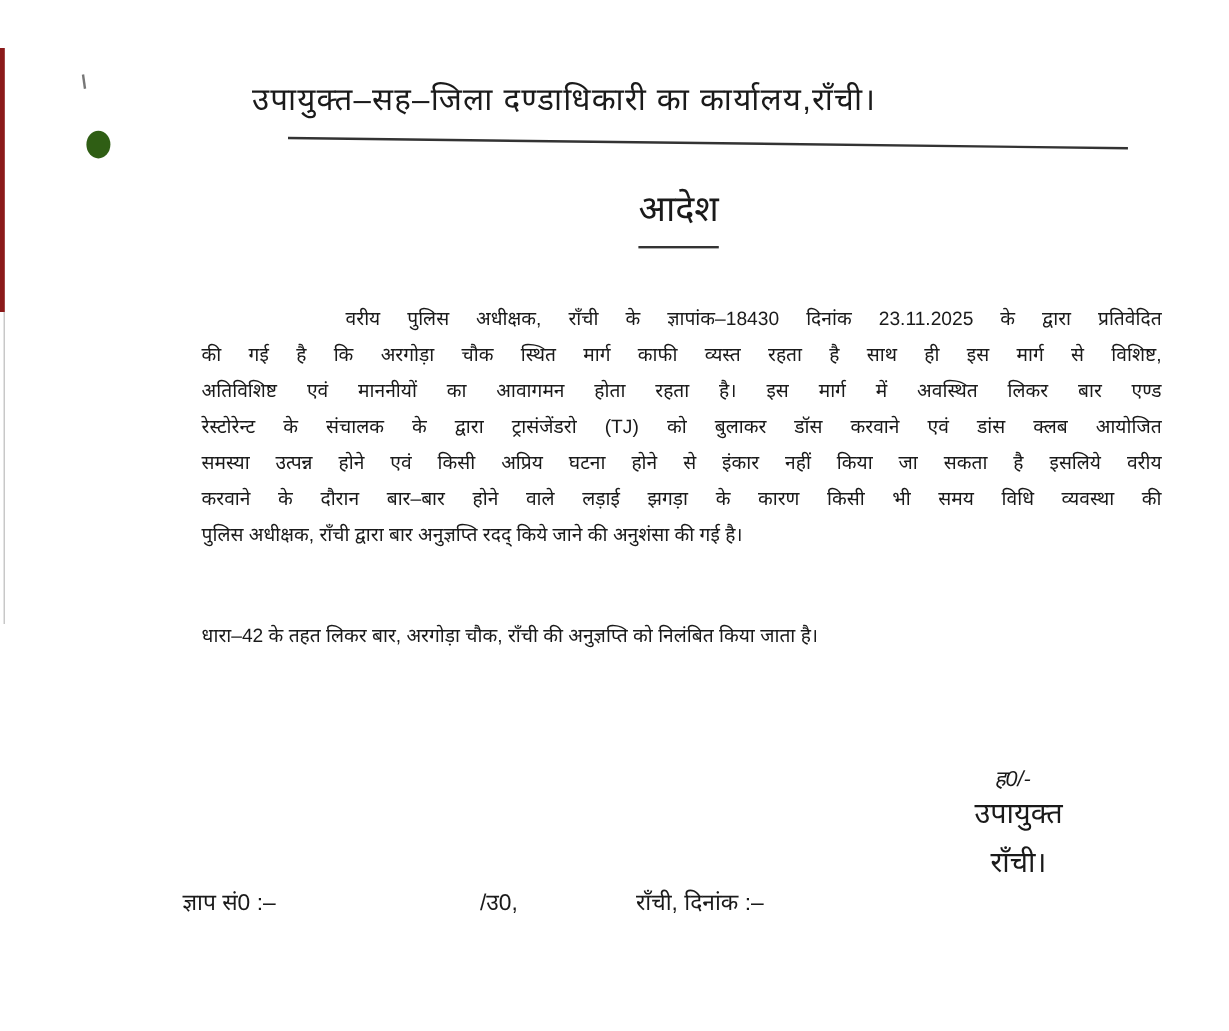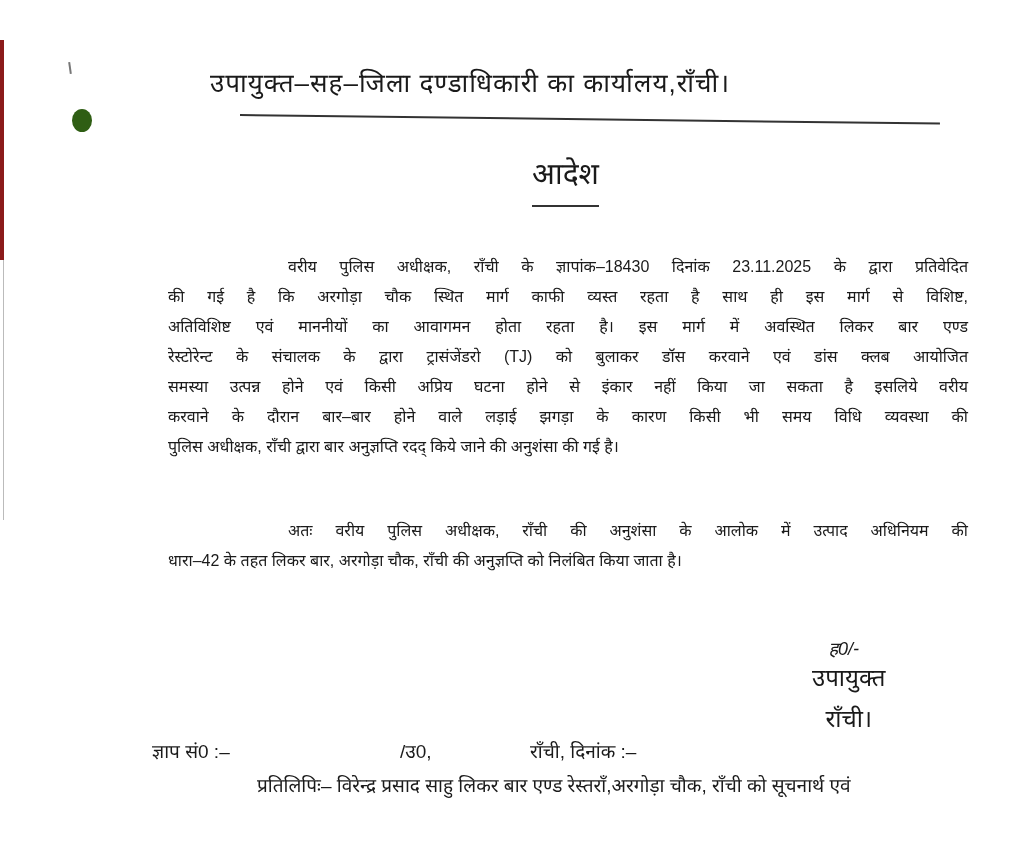--- a/index.html
+++ b/index.html
@@ -52,31 +52,29 @@
   <span class="line indent">वरीय पुलिस अधीक्षक, राँची के ज्ञापांक–18430 दिनांक 23.11.2025 के द्वारा प्रतिवेदित</span>
   <span class="line">की गई है कि अरगोड़ा चौक स्थित मार्ग काफी व्यस्त रहता है साथ ही इस मार्ग से विशिष्ट,</span>
   <span class="line">अतिविशिष्ट एवं माननीयों का आवागमन होता रहता है। इस मार्ग में अवस्थित लिकर बार एण्ड</span>
   <span class="line">रेस्टोरेन्ट के संचालक के द्वारा ट्रासंजेंडरो (TJ) को बुलाकर डॉस करवाने एवं डांस क्लब आयोजित</span>
   <span class="line">समस्या उत्पन्न होने एवं किसी अप्रिय घटना होने से इंकार नहीं किया जा सकता है इसलिये वरीय</span>
   <span class="line">करवाने के दौरान बार–बार होने वाले लड़ाई झगड़ा के कारण किसी भी समय विधि व्यवस्था की</span>
   <span class="line last">पुलिस अधीक्षक, राँची द्वारा बार अनुज्ञप्ति रदद् किये जाने की अनुशंसा की गई है।</span>
 </div>
 
 <div class="para p2">
-  <span class="line indent">अतः वरीय पुलिस अधीक्षक, राँची की अनुशंसा के आलोक में उत्पाद अधिनियम की</span>
   <span class="line last">धारा–42 के तहत लिकर बार, अरगोड़ा चौक, राँची की अनुज्ञप्ति को निलंबित किया जाता है।</span>
 </div>
 
 <div class="signature">
   <span class="sig-scribble">ह0/-</span>
   <span class="sig-title">उपायुक्त</span>
   <span class="sig-place">राँची।</span>
 </div>
 
 <div class="memo-row">
   <span style="left:0">ज्ञाप सं0 :–</span>
   <span style="left:248px">/उ0,</span>
   <span style="left:378px">राँची, दिनांक :–</span>
 </div>
 
 <div class="copy-para">
-  <span class="line" style="padding-left:105px;text-align-last:left">प्रतिलिपिः– विरेन्द्र प्रसाद साहु  लिकर बार एण्ड रेस्तराँ,अरगोड़ा चौक, राँची को सूचनार्थ एवं</span>
 </div>
 
 </body></html>

